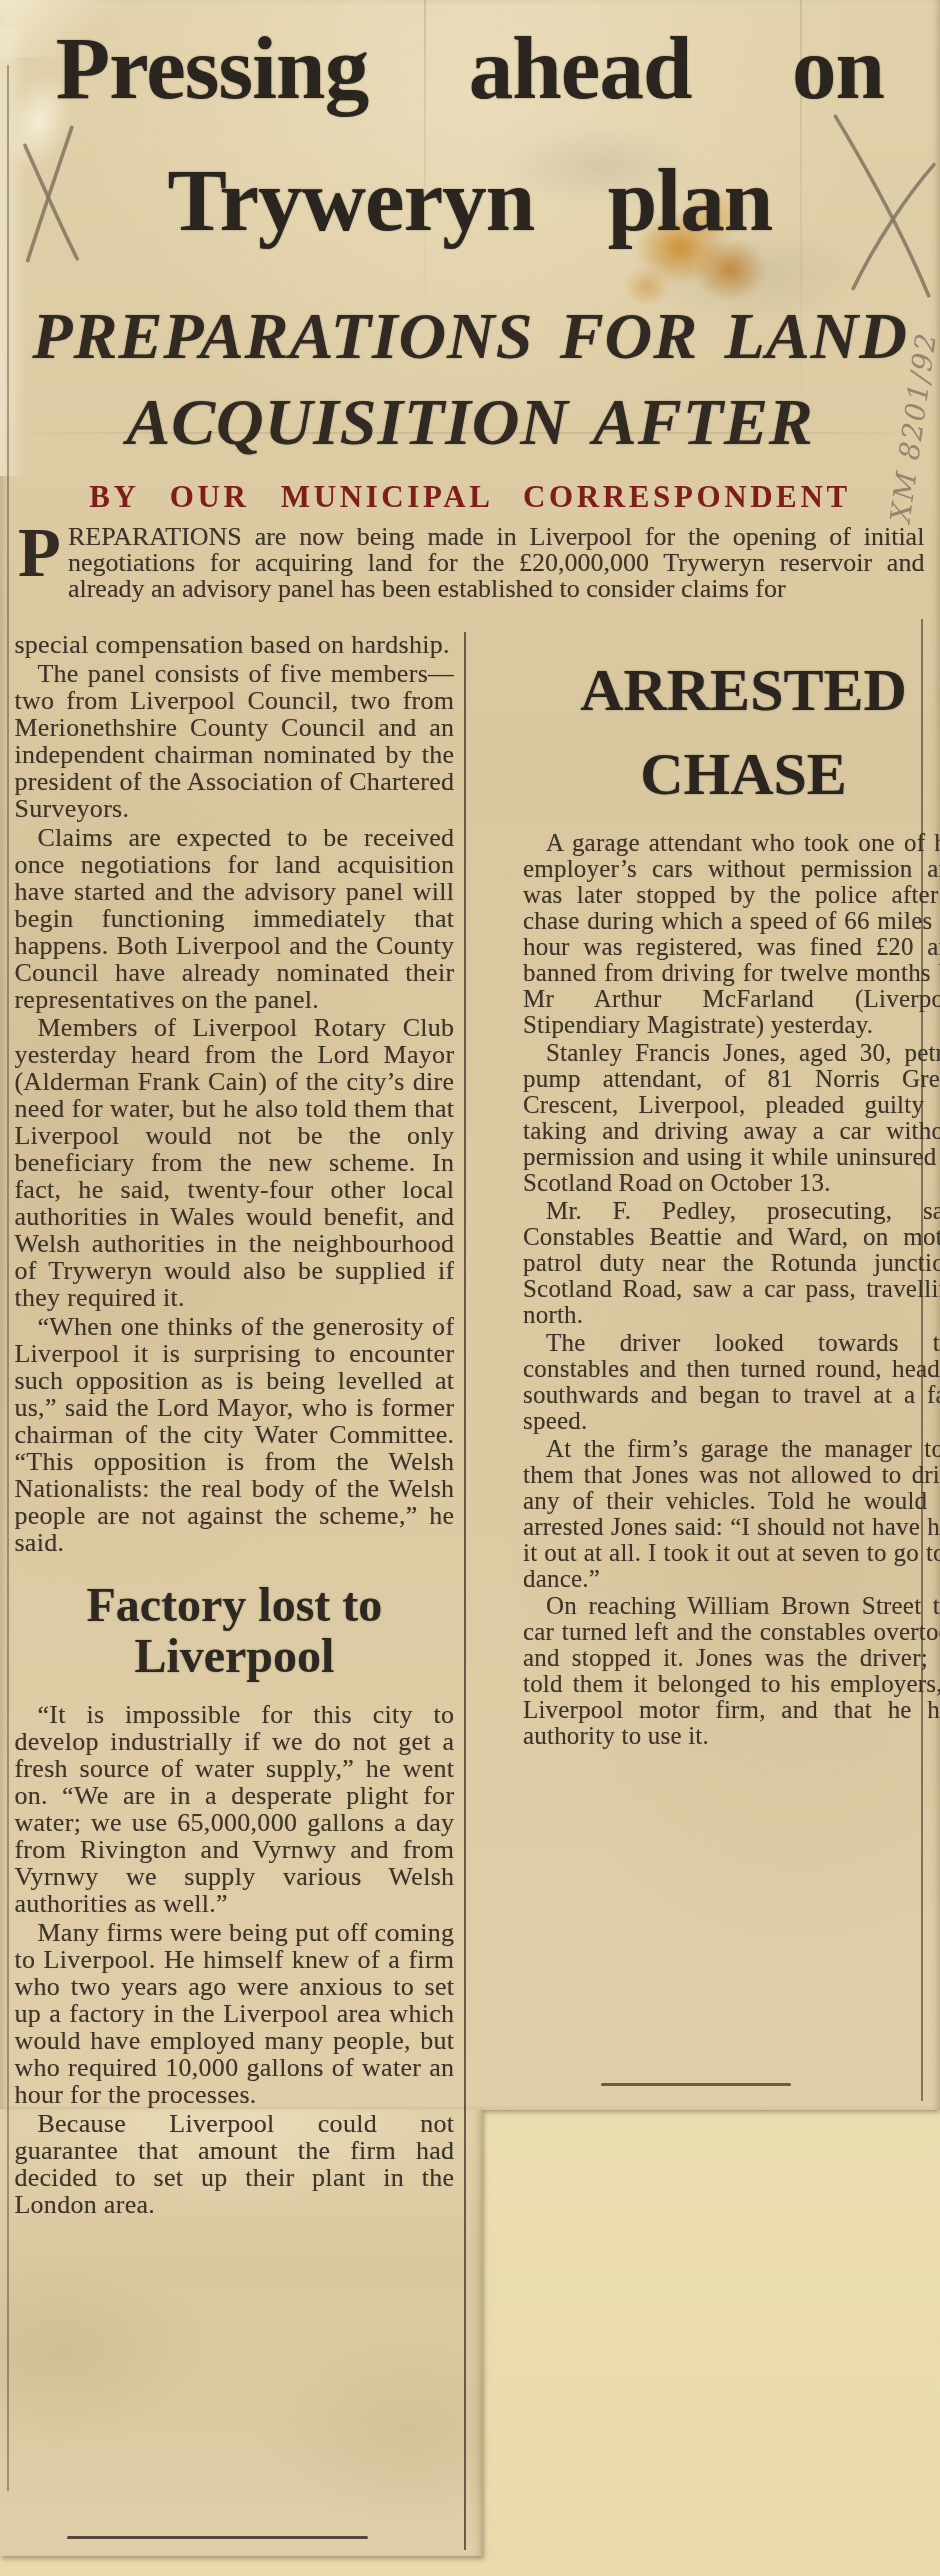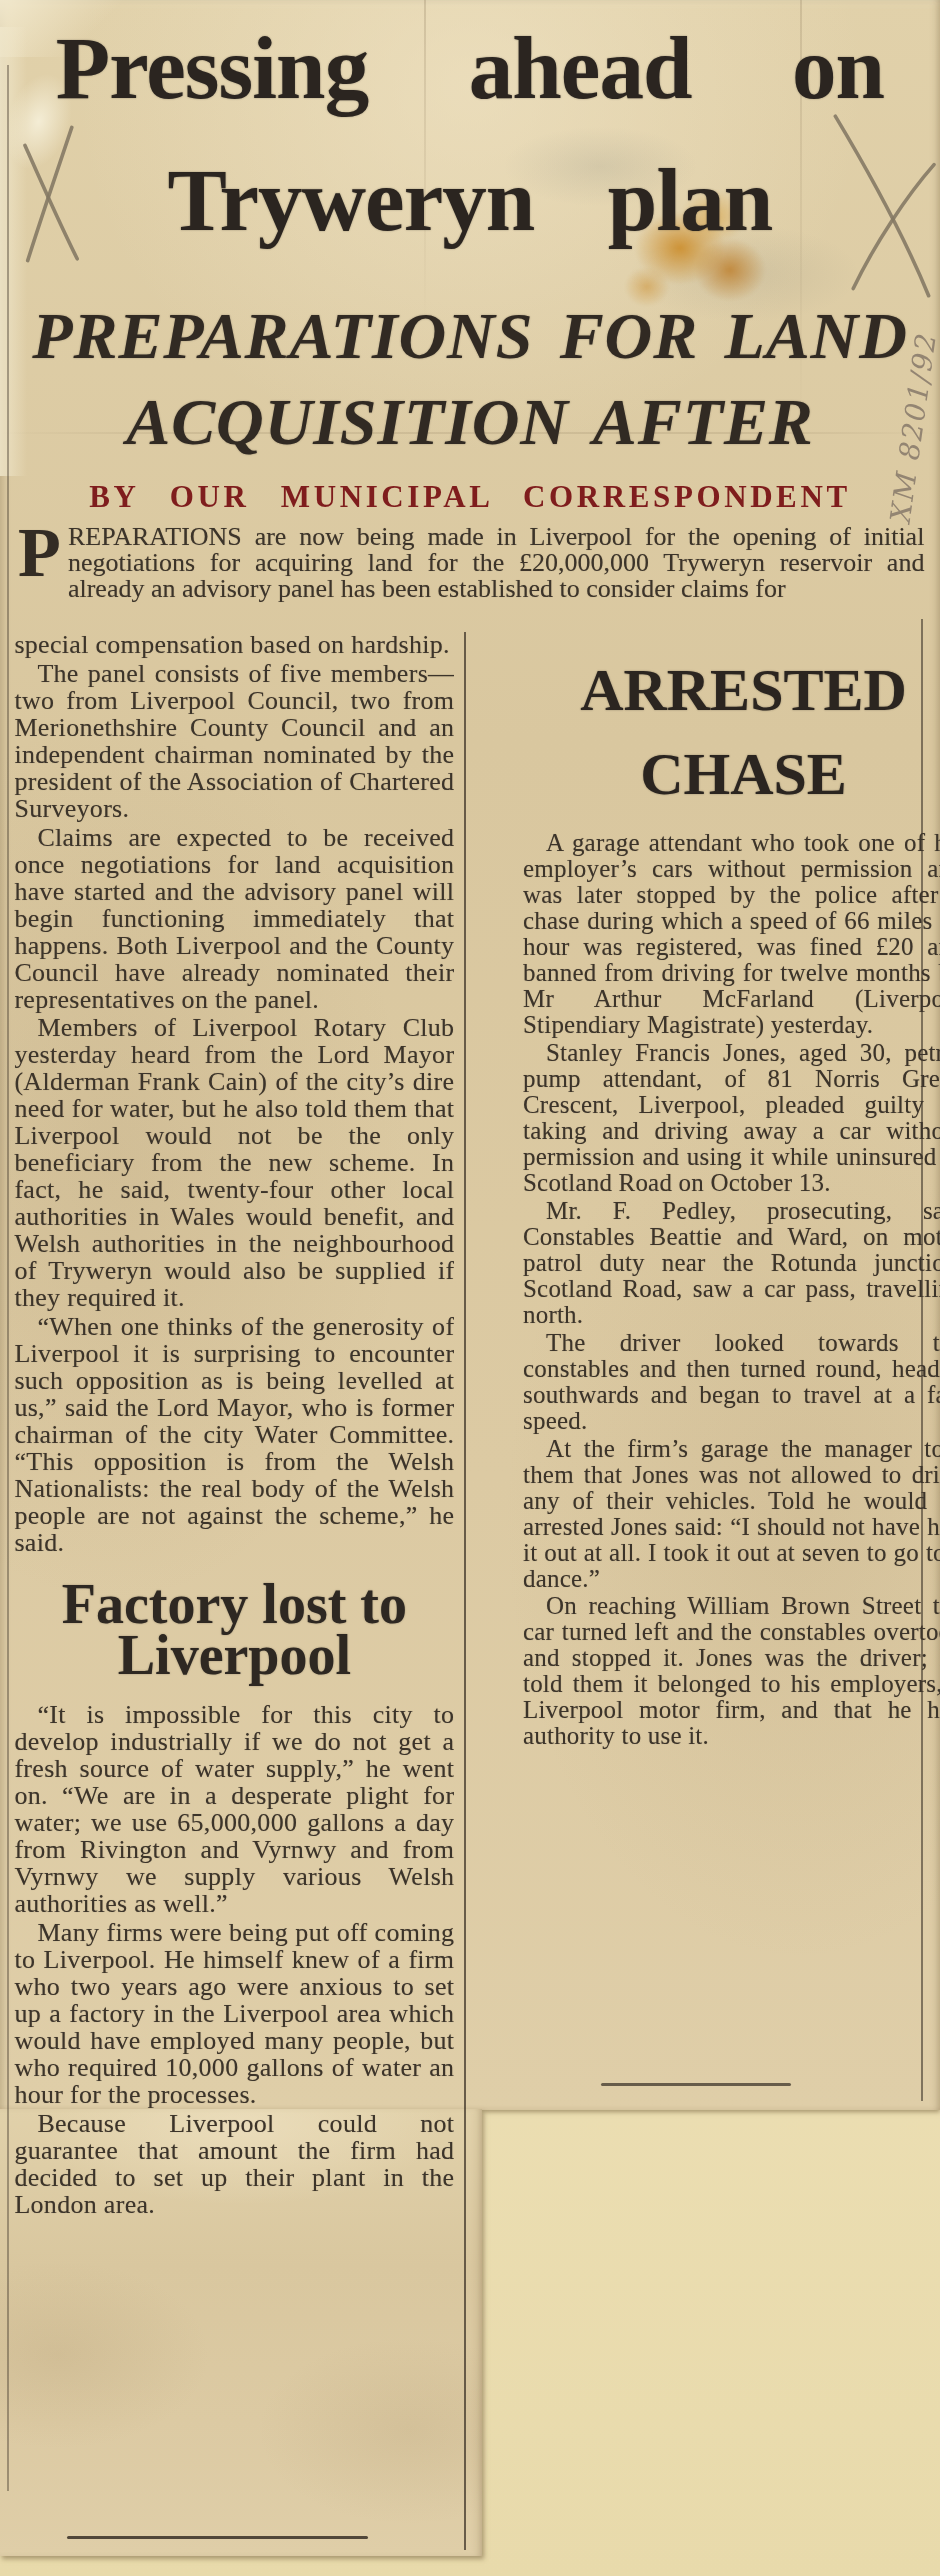--- a/index.html
+++ b/index.html
@@ -74,21 +74,21 @@
     font-weight:bold;color:#7f1d1d;font-size:31px;letter-spacing:3.6px;word-spacing:20px;}
   .lead{position:absolute;left:14.4px;top:524px;width:910px;z-index:3;
     font-size:26px;line-height:26px;text-align:justify;}
   .lead .dropcap{float:left;font-size:70px;line-height:54px;font-weight:bold;
     padding:1.8px 7.2px 0 3.6px;color:#332c24;}
   .col{position:absolute;z-index:3;font-size:26px;line-height:27px;text-align:justify;overflow:hidden;}
   .col-left{left:14.4px;top:631px;width:440px;height:1895px;letter-spacing:0.3px;}
   .col-right{left:495px;top:648px;width:441px;height:1418px;font-size:25px;line-height:26px;letter-spacing:0.2px;margin-left:28px;}
   .col p{margin:0 0 1.8px 0;text-indent:23px;}
   .col p.noindent{text-indent:0;}
-  .subhead-2{font-weight:bold;font-size:56px;line-height:51px;text-align:center;text-indent:0;
+  .subhead-2{font-weight:bold;font-size:48px;line-height:51px;text-align:center;text-indent:0;
     color:#2e2822;margin:23px 0 20px 0;letter-spacing:0;text-shadow:0 0 1.8px rgba(46,40,34,.4);}
   .headline-side{font-weight:bold;font-size:60px;line-height:84px;text-align:center;
     color:#2b2520;margin:0 0 14.4px 0;letter-spacing:0;text-shadow:0 0 1.8px rgba(43,37,32,.45);}
   .annotation{position:absolute;left:809px;top:408px;width:215px;height:39px;z-index:4;
     transform:rotate(-82deg);font-style:italic;font-size:28px;letter-spacing:1.8px;
     color:#87796100;color:#87796a;text-align:center;
     font-family:"DejaVu Serif","Liberation Serif",serif;opacity:.85;}
 </style>
 </head>
 <body>

